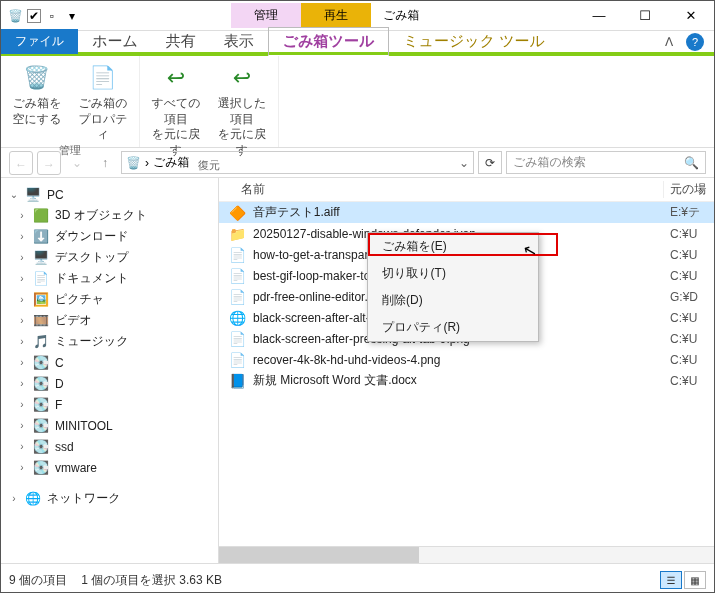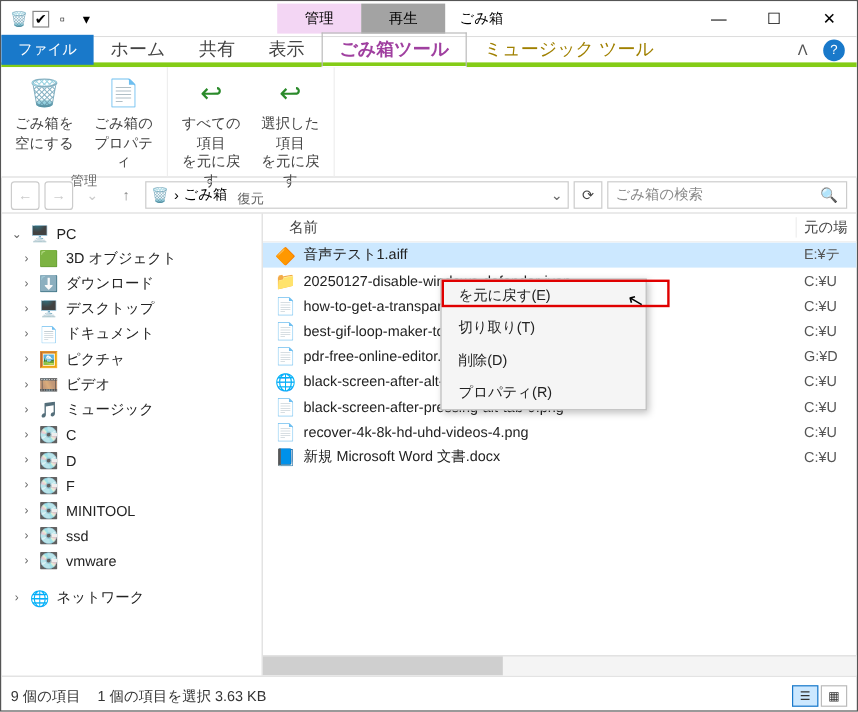--- a/index.html
+++ b/index.html
@@ -5,21 +5,21 @@
 * { box-sizing: border-box; margin: 0; padding: 0; font-family: "Yu Gothic UI", "Meiryo", sans-serif; font-size: 12px; }
 body { background: #fff; width: 715px; height: 593px; overflow: hidden; border: 1px solid #555; position: relative; }
 
 
 .titlebar { height: 30px; display: flex; align-items: center; background: #fff; border-bottom: 1px solid #ddd; }
 .titlebar .qat { display: flex; align-items: center; gap: 2px; padding: 0 6px; }
 .titlebar .qat-icon { width: 18px; height: 18px; display: flex; align-items: center; justify-content: center; font-size: 12px; }
 .titlebar .contextual { display: flex; margin-left: 144px; }
 .titlebar .ctab { min-width:70px; padding: 4px 14px; text-align: center; font-size: 12px; }
 .ctab.pink { background: #f3d6f4; }
-.ctab.yellow { background: #a3a3a3; }
+.ctab.yellow { background: #eab308; }
 .titlebar .title { margin-left: 12px; font-size: 12px; }
 .titlebar .winbtns { margin-left: auto; display: flex; }
 .titlebar .winbtns div { width: 46px; height: 30px; text-align: center; line-height: 30px; font-size: 13px; font-family: "Segoe MDL2 Assets", sans-serif; }
 
 
 .ribtabs { height: 25px; display: flex; align-items: center; background: #fff; border-bottom: 4px solid #84cc16; }
 .ribtabs .filetab { background: #1979ca; color: #fff; padding: 4px 14px; font-size: 12px; }
 .ribtabs .tab { padding: 4px 14px; font-size: 15px; color: #444; }
 .ribtabs .tab.active { border: 1px solid #bbb; border-bottom-color: #fff; position: relative; font-weight: bold; }
 .ribtabs .tool1 { color: #a040a0; }
@@ -306,19 +306,19 @@
 <div class="status">
   <span>9 個の項目</span>
   <span>1 個の項目を選択 3.63 KB</span>
   <div class="views">
     <div class="vbtn active">☰</div>
     <div class="vbtn">▦</div>
   </div>
 </div>
 
 <div class="ctxmenu">
-  <div class="mitem">を元に戻す(E)</div>
+  <div class="mitem">ごみ箱を(E)</div>
   <div class="mitem">切り取り(T)</div>
   <div class="mitem">削除(D)</div>
   <div class="mitem">プロパティ(R)</div>
 </div>
 <div class="redbox"></div>
 <div class="cursor">↖</div>
 
 </body></html>

